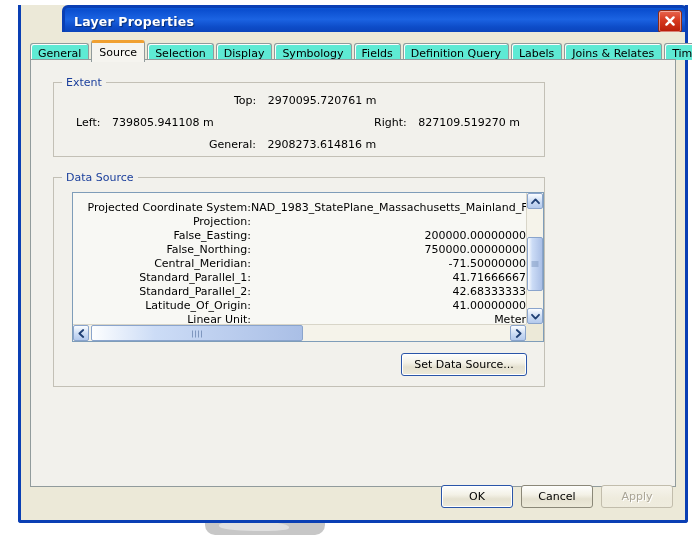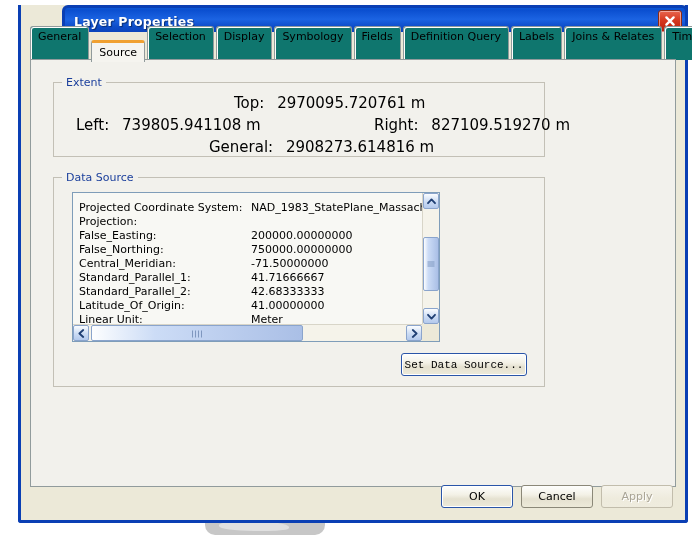--- a/index.html
+++ b/index.html
@@ -104,24 +104,24 @@
     position: absolute;
     left: 9px;
     top: 7px;
     right: 9px;
     height: 21px;
     display: flex;
     align-items: flex-end;
     gap: 2px;
   }
   .tab {
-    height: 34px;
+    height: 17px;
     line-height: 19px;
     padding: 0 7px;
-    background: #0f766e;
+    background: #5eead4;
     border: 1px solid #919b9c;
     border-bottom: none;
     border-radius: 3px 3px 0 0;
     font-size: 11px;
     color: #000;
     white-space: nowrap;
     cursor: pointer;
     box-shadow: inset 1px 1px 0 #fdfdfb;
     box-sizing: border-box;
   }
@@ -166,39 +166,40 @@
     background: #f2f1ec;
     color: #1b3f9c;
     font-size: 11px;
     white-space: nowrap;
   }
 
   #extent-group  { left: 22px; top: 22px; width: 492px; height: 75px; }
   #datasource-group { left: 22px; top: 117px; width: 492px; height: 210px; }
 
   
-  .extent-row { position: absolute; white-space: nowrap; font-size: 15px; }
+  .extent-row { position: absolute; white-space: nowrap; font-size: 11px; }
   .ex-top    { left: 180px; top: 11px; }
   .ex-left   { left: 22px;  top: 33px; }
   .ex-right  { left: 320px; top: 33px; }
   .ex-bottom { left: 155px; top: 55px; }
   .ex-label { }
   .ex-value { margin-left: 8px; }
 
   
   .ds-panel {
     position: absolute;
     left: 18px;
     top: 14px;
-    width: 368px;
+    width: 472px;
     height: 150px;
     background: #d946ef;
     border: 1px solid #7f9db9;
     box-sizing: border-box;
     overflow: hidden;
+    text-align: right;
   }
   .ds-textarea {
     position: absolute;
     left: 0; top: 0;
     right: 17px; bottom: 17px;
     padding: 8px 0 0 6px;
     box-sizing: border-box;
     overflow: hidden;
     background: #f8f8f4;
   }
@@ -292,21 +293,20 @@
     border-color: #c2bdac;
   }
   #set-data-source-button {
     position: absolute;
     left: 347px;
     top: 175px;
     width: 126px;
     height: 23px;
     border: 1px solid #2a55a8;
     box-shadow: inset 0 0 0 1px #ffffff;
-    font-family: Liberation Mono, monospace;
   }
 
   .footer {
     position: absolute;
     left: 0; right: 12px;
     bottom: 12px;
     height: 23px;
     display: flex;
     justify-content: flex-end;
     gap: 8px;

